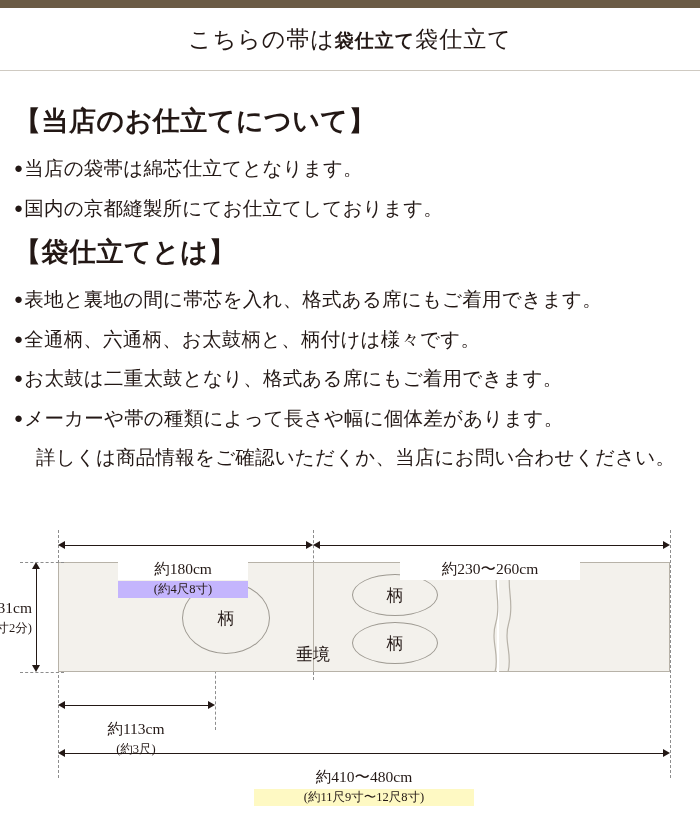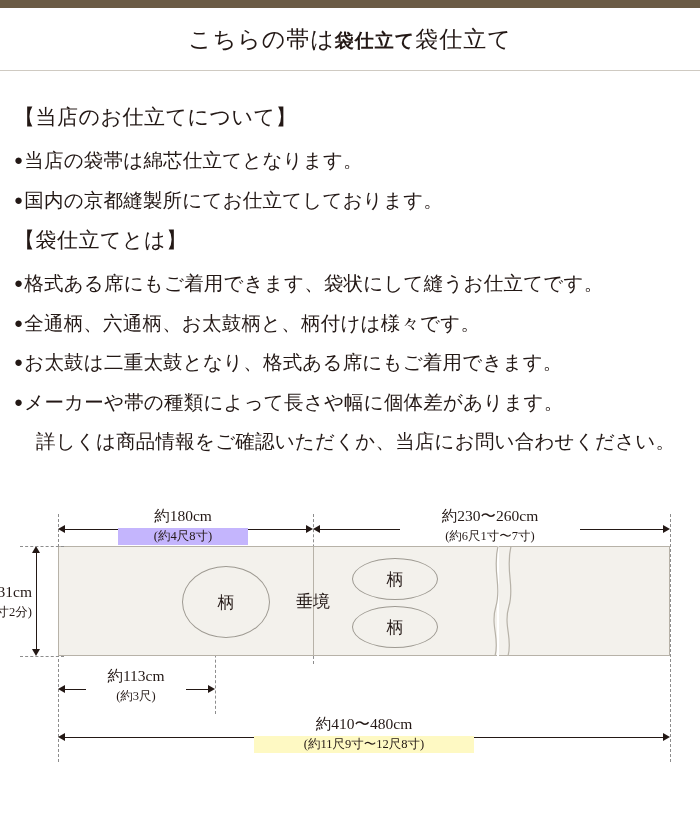--- a/index.html
+++ b/index.html
@@ -36,22 +36,22 @@
   .header-line .big {
     font-size: 19px;
     font-weight: bold;
     letter-spacing: 1px;
     font-family: Liberation Mono, monospace;
   }
   .body-wrap {
     padding: 22px 18px 0 14px;
   }
   .section-title {
-    font-size: 21px;
-    font-weight: normal;
+    font-size: 27px;
+    font-weight: bold;
     letter-spacing: 0.5px;
     margin: 10px 0 14px 0;
   }
   .section-title.second {
   }
   .bullet {
     font-size: 19.5px;
     line-height: 1.62;
     letter-spacing: 0.2px;
     margin: 0 0 8px 0;
@@ -77,20 +77,21 @@
     height: 300px;
     margin-top: 26px;
     font-family: "Liberation Sans", sans-serif;
   }
   .diagram .label {
     position: absolute;
     font-family: "Liberation Serif", "DejaVu Serif", serif;
     color: #231815;
     text-align: center;
     white-space: nowrap;
+    margin-top: 37px;
   }
   .l-main { font-size: 15.5px; }
   .l-sub  { font-size: 12.5px; }
 
   .obi-body {
     position: absolute;
     left: 58px;
     top: 62px;
     width: 612px;
     height: 110px;
@@ -188,21 +189,21 @@
   </div>
 </div>
 
 <div class="body-wrap">
 
   <div class="section-title">【当店のお仕立てについて】</div>
   <p class="bullet"><span class="dot">●</span><span>当店の袋帯は綿芯仕立てとなります。</span></p>
   <p class="bullet"><span class="dot">●</span><span>国内の京都縫製所にてお仕立てしております。</span></p>
 
   <div class="section-title second">【袋仕立てとは】</div>
-  <p class="bullet"><span class="dot">●</span><span>格式ある席にもご着用できます、袋状にして縫うお仕立てです。</span></p>
+  <p class="bullet"><span class="dot">●</span><span>表地と裏地の間に帯芯を入れ、格式ある席にもご着用できます。</span></p>
   <p class="bullet"><span class="dot">●</span><span>全通柄、六通柄、お太鼓柄と、柄付けは様々です。</span></p>
   <p class="bullet"><span class="dot">●</span><span>お太鼓は二重太鼓となり、格式ある席にもご着用できます。</span></p>
   <p class="bullet"><span class="dot">●</span><span>メーカーや帯の種類によって長さや幅に個体差があります。</span></p>
   <p class="subline">詳しくは商品情報をご確認いただくか、当店にお問い合わせください。</p>
 
 </div>
 
 <div class="diagram">
 
   <div class="guide" style="left:58px; top:30px; height:248px;"></div>
@@ -236,21 +237,20 @@
   <div class="dim-line h-line" style="left:62px; top:45px; width:247px;"></div>
   <div class="arrow arr-left" style="left:58px; top:41px;"></div>
   <div class="arrow arr-right" style="left:306px; top:41px;"></div>
   <div class="label l-main" style="left:118px; top:22px; width:130px; background:#fff;">約180cm</div>
   <div class="label l-sub" style="left:118px; top:44px; width:130px; background:#c4b5fd;">(約4尺8寸)</div>
 
   <div class="dim-line h-line" style="left:317px; top:45px; width:349px;"></div>
   <div class="arrow arr-left" style="left:313px; top:41px;"></div>
   <div class="arrow arr-right" style="left:663px; top:41px;"></div>
   <div class="label l-main" style="left:400px; top:22px; width:180px; background:#fff;">約230〜260cm</div>
-  <div class="label l-sub" style="left:400px; top:44px; width:180px; background:#fff;">(約6尺1寸〜7寸)</div>
 
   <div class="dim-line v-line" style="left:36px; top:66px; width:1px; height:102px;"></div>
   <div class="arrow arr-up" style="left:32px; top:62px;"></div>
   <div class="arrow arr-down" style="left:32px; top:165px;"></div>
   <div class="guide-h" style="left:20px; top:62px; width:44px;"></div>
   <div class="guide-h" style="left:20px; top:172px; width:44px;"></div>
   <div class="vert-label l-main" style="left:-92px; top:98px; width:124px; font-family:'Liberation Serif', serif;">約30.2〜31cm</div>
   <div class="vert-label l-sub" style="left:-92px; top:120px; width:124px; font-family:'Liberation Serif', serif;">(約8寸〜8寸2分)</div>
 
   <div class="dim-line h-line" style="left:62px; top:205px; width:149px;"></div>

